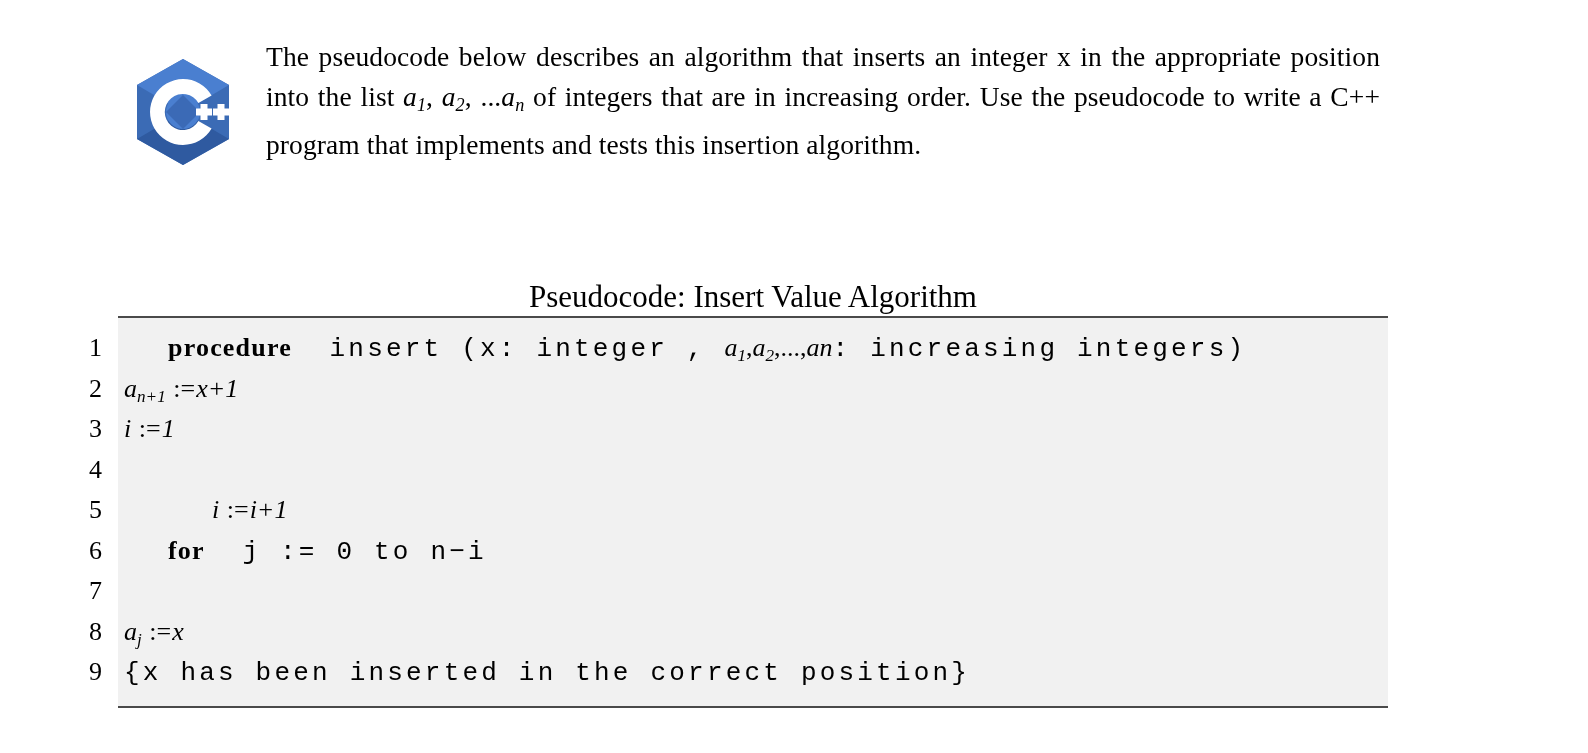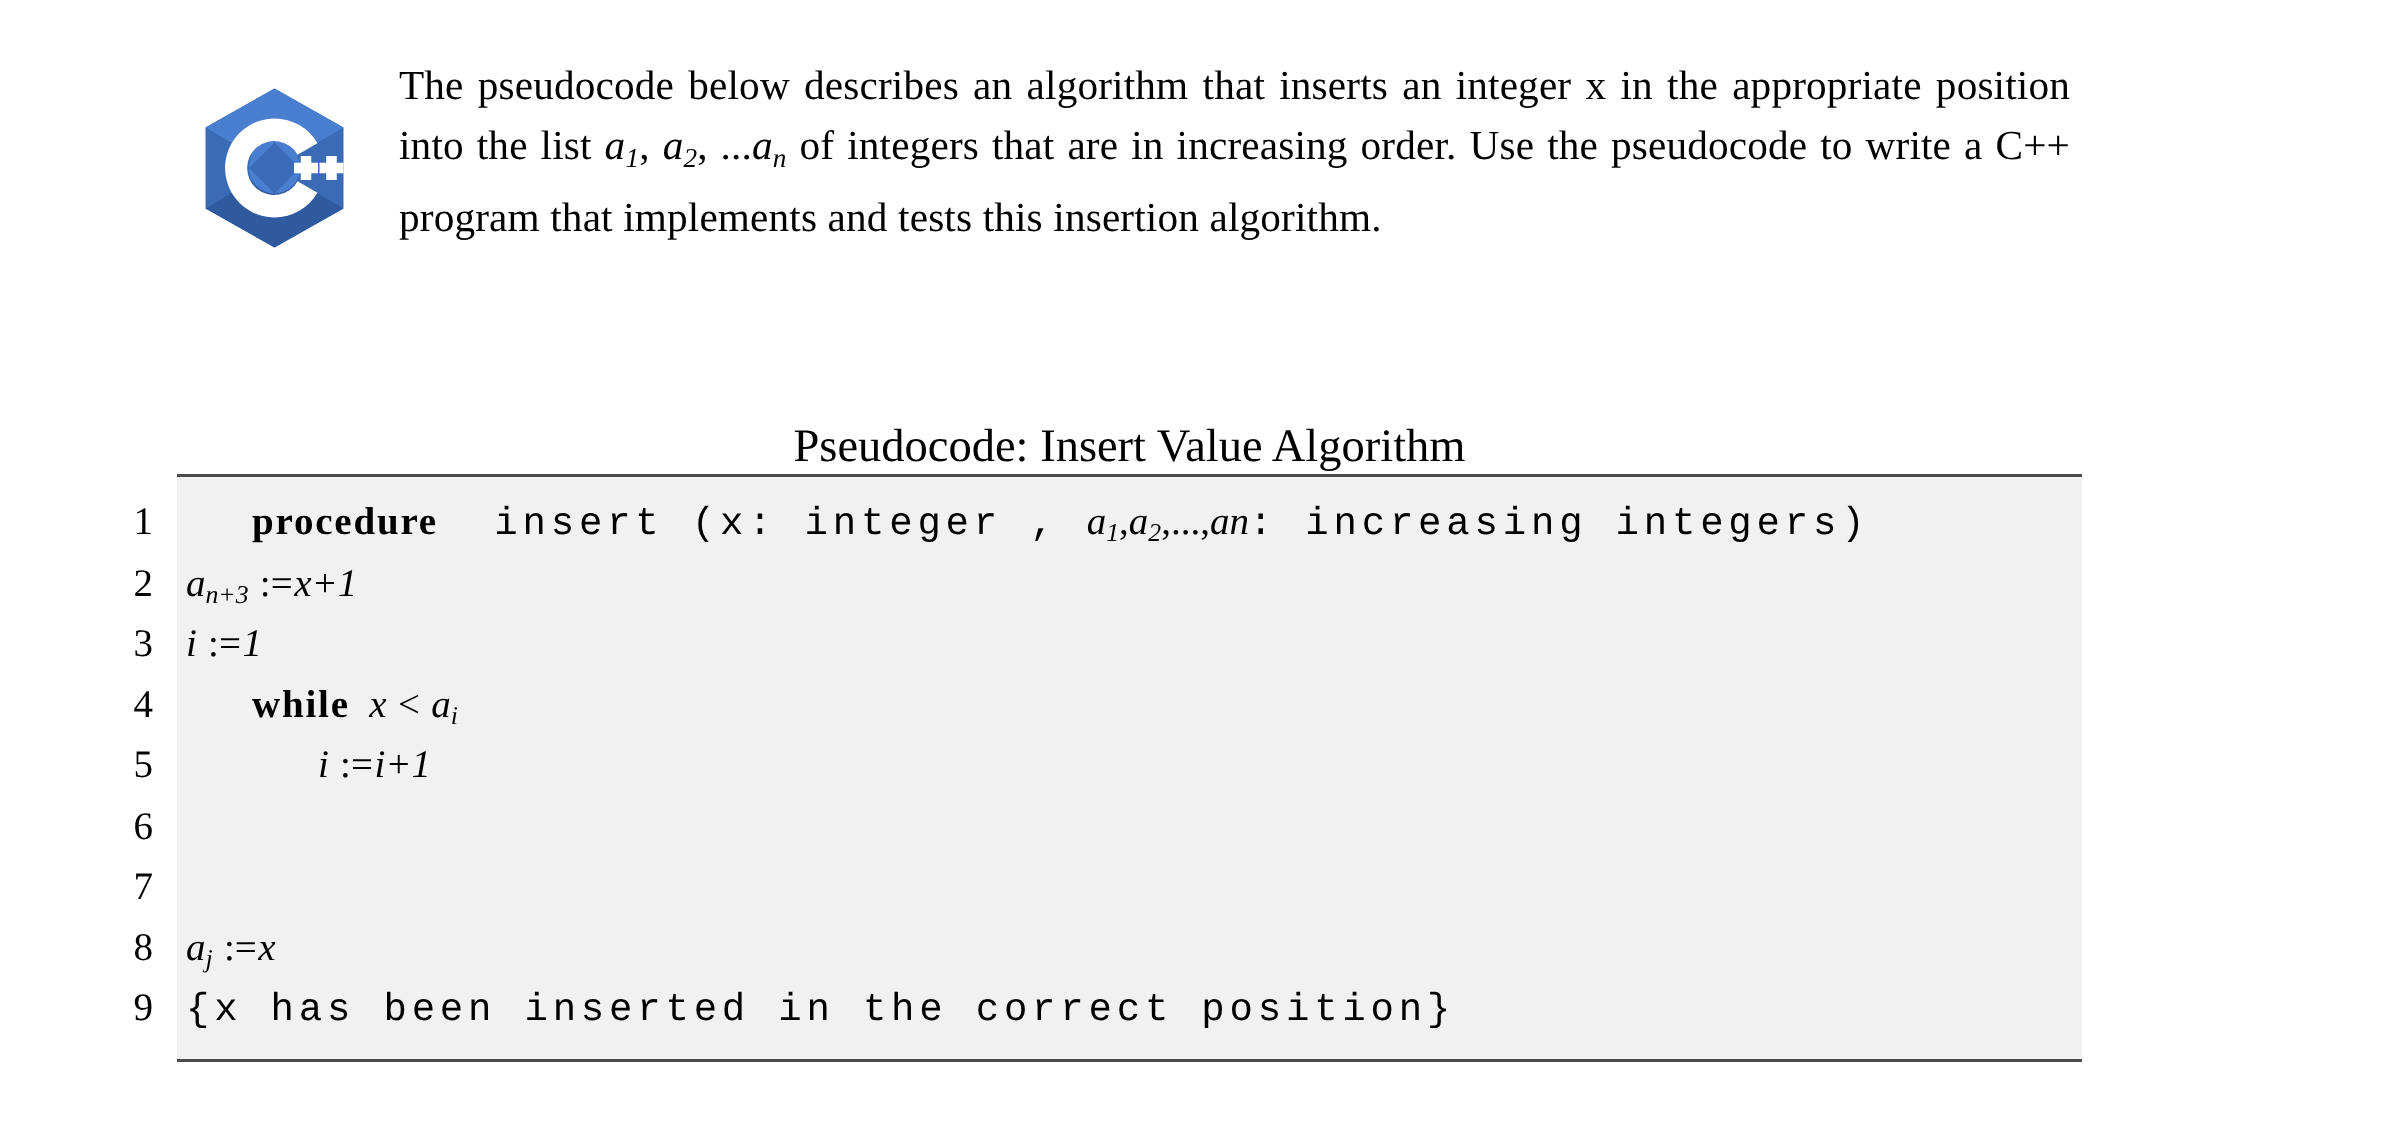--- a/index.html
+++ b/index.html
@@ -180,40 +180,40 @@
 
 <div id="code-block">
 
   <div class="code-line">
     <span class="lineno">1</span>
     <span class="code-body"><span class="kw">procedure</span><span class="tt">&nbsp;&nbsp;</span><span class="tt">insert (x: integer ,</span><span class="tt">&nbsp;</span><span class="math"><span>a</span><sub>1</sub></span><span class="upr">,</span><span class="math"><span>a</span><sub>2</sub></span><span class="upr">,...,</span><span class="math">an</span><span class="tt">: increasing integers)</span></span>
   </div>
 
   <div class="code-line">
     <span class="lineno">2</span>
-    <span class="code-body"><span class="math"><span>a</span><sub>n+3</sub></span>&nbsp;<span class="op">:=</span><span class="math">x+1</span></span>
+    <span class="code-body"><span class="math"><span>a</span><sub>n+1</sub></span>&nbsp;<span class="op">:=</span><span class="math">x+1</span></span>
   </div>
 
   <div class="code-line">
     <span class="lineno">3</span>
     <span class="code-body"><span class="math">i</span>&nbsp;<span class="op">:=</span><span class="math">1</span></span>
   </div>
 
   <div class="code-line">
     <span class="lineno">4</span>
-    <span class="code-body"><span class="kw">while</span>&nbsp;&nbsp;<span class="math">x</span>&nbsp;<span class="op">&lt;</span>&nbsp;<span class="math"><span>a</span><sub>i</sub></span></span>
   </div>
 
   <div class="code-line">
     <span class="lineno">5</span>
     <span class="code-body indent1"><span class="math">i</span>&nbsp;<span class="op">:=</span><span class="math">i+1</span></span>
   </div>
 
   <div class="code-line">
     <span class="lineno">6</span>
+    <span class="code-body"><span class="kw">for</span><span class="tt">&nbsp;&nbsp;</span><span class="tt">j := 0 to n−i</span></span>
   </div>
 
   <div class="code-line">
     <span class="lineno">7</span>
   </div>
 
   <div class="code-line">
     <span class="lineno">8</span>
     <span class="code-body"><span class="math"><span>a</span><sub>j</sub></span>&nbsp;<span class="op">:=</span><span class="math">x</span></span>
   </div>

